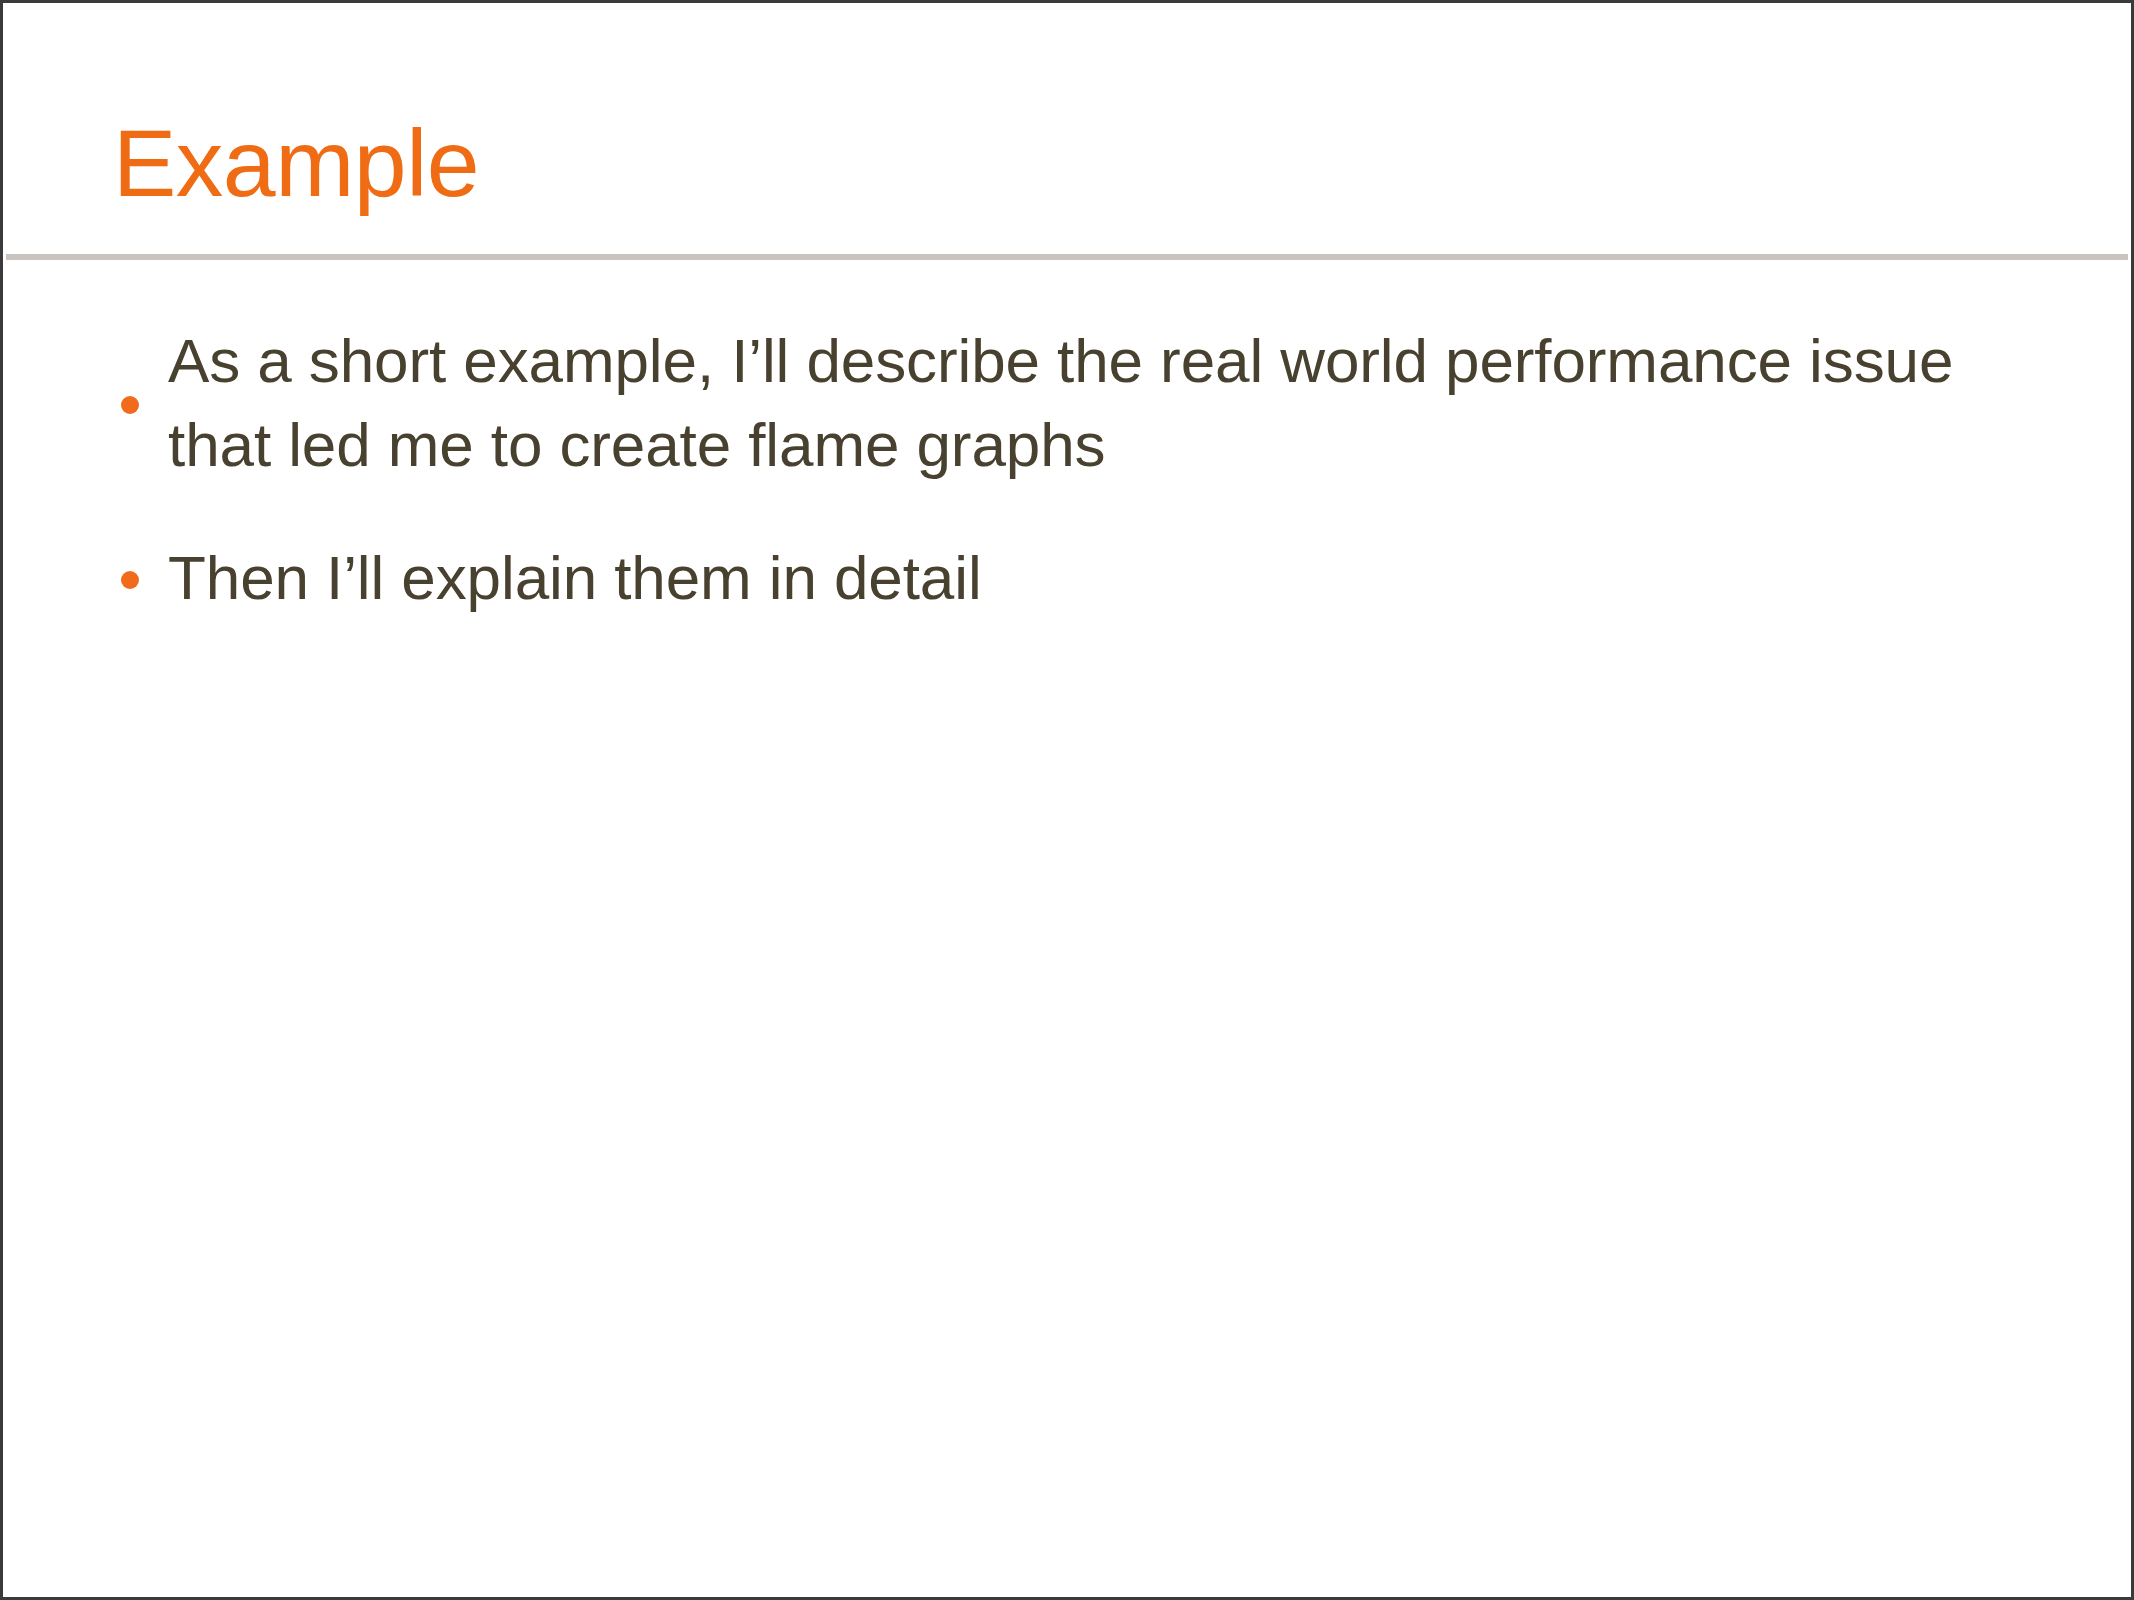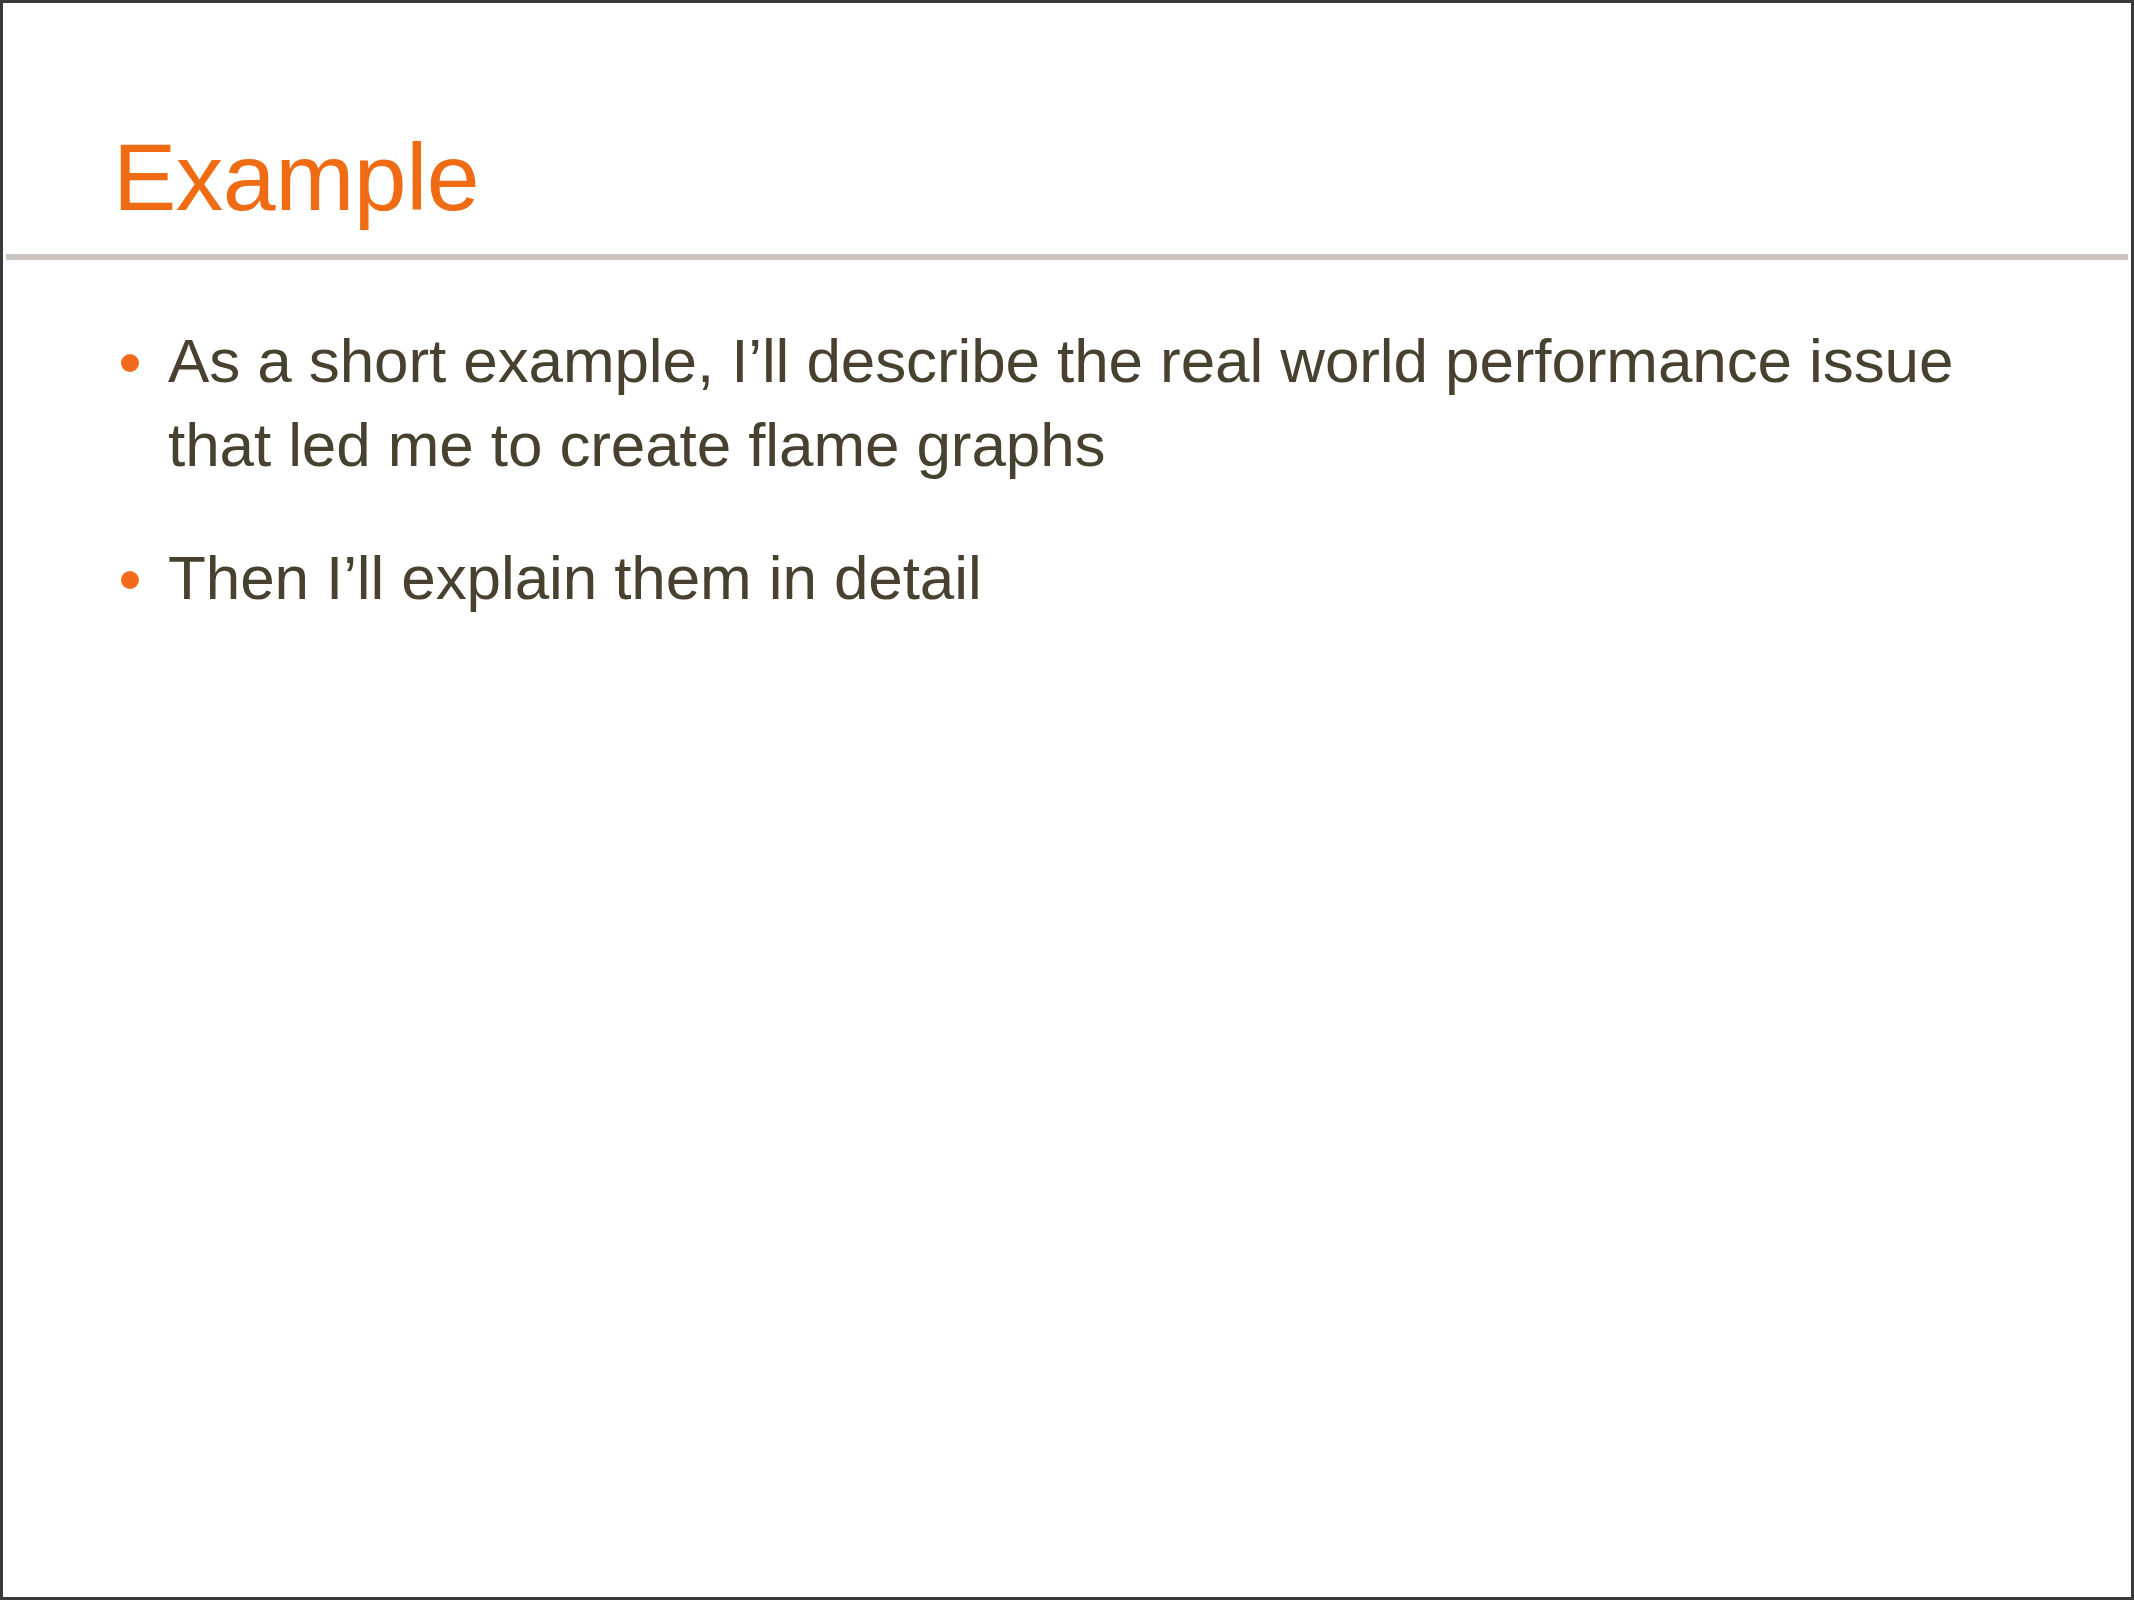--- a/index.html
+++ b/index.html
@@ -20,21 +20,21 @@
     border-right: 3px solid #3a3a3c;
     border-bottom: 3px solid #3a3a3c;
     overflow: hidden;
     font-family: "Liberation Sans", sans-serif;
   }
 
   
   .title-block {
     position: absolute;
     left: 110px;
-    top: 124px;
+    top: 110px;
     width: 1900px;
     height: 110px;
   }
 
   .slide-title {
     margin: 0;
     font-family: "Liberation Sans", sans-serif;
     font-weight: 400;
     font-size: 95px;
     line-height: 100px;
@@ -56,21 +56,21 @@
   
   .body-block {
     position: absolute;
     left: 108px;
     top: 316px;
     width: 1870px;
   }
 
   .bullet-row {
     display: flex;
-    align-items: flex-start;
+    align-items: center;
     margin: 0 0 49px 0;
   }
 
   .bullet-row:last-child {
     margin-bottom: 16px;
   }
 
   .bullet-marker {
     flex: 0 0 auto;
     width: 57px;

